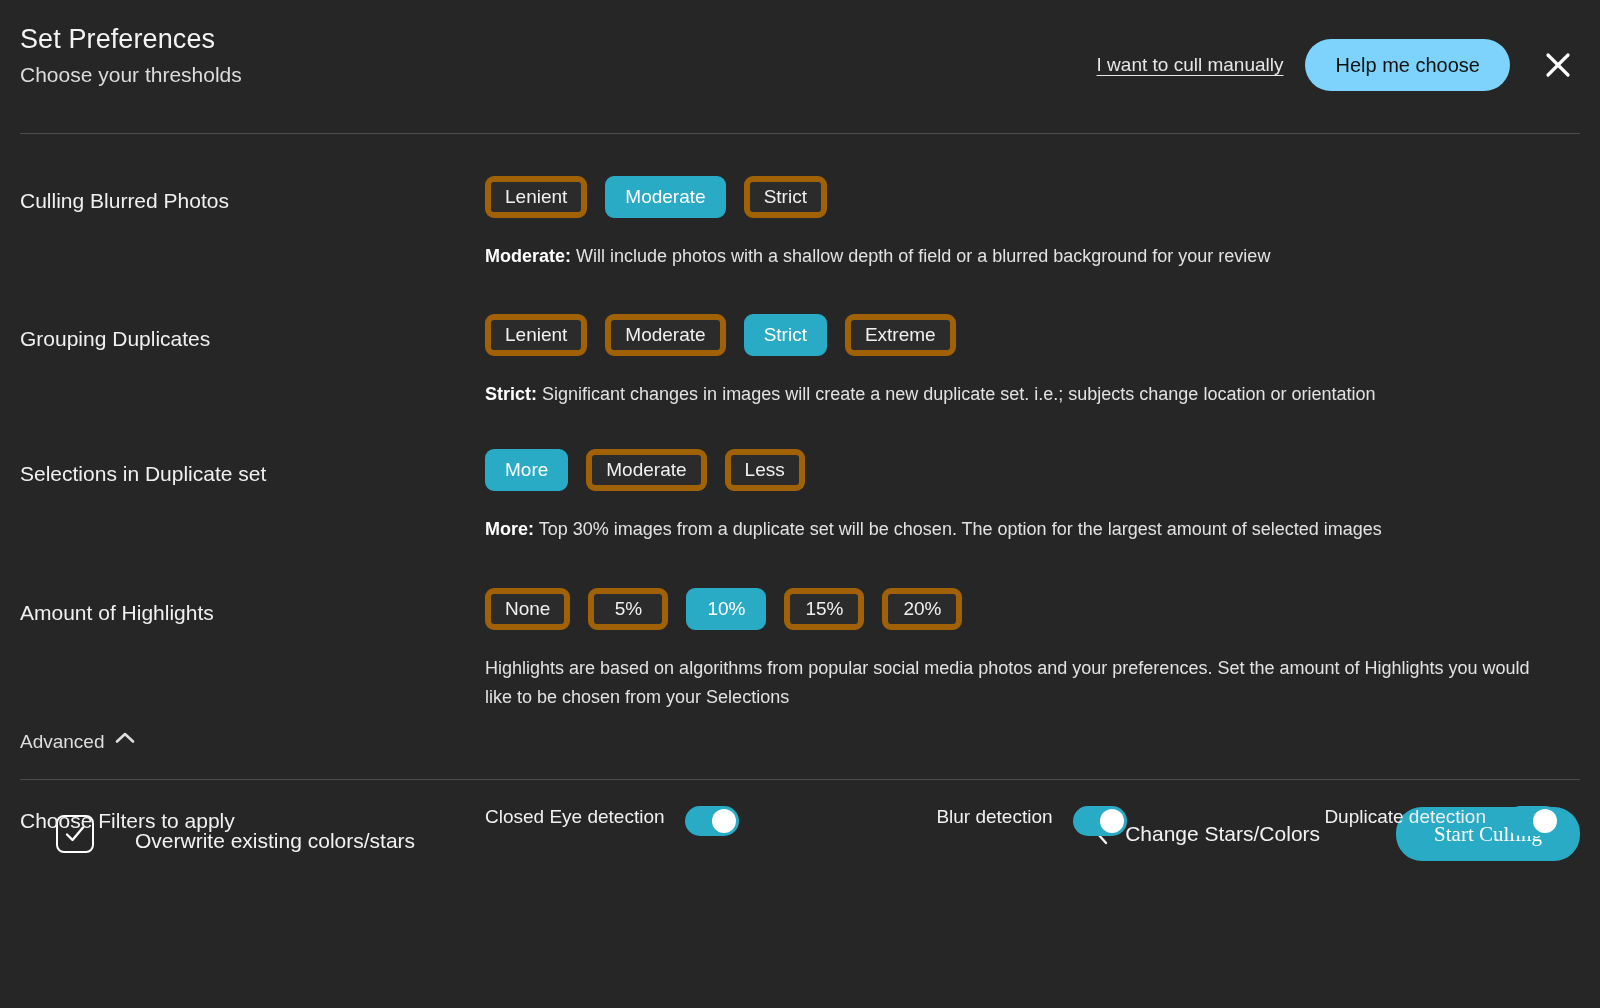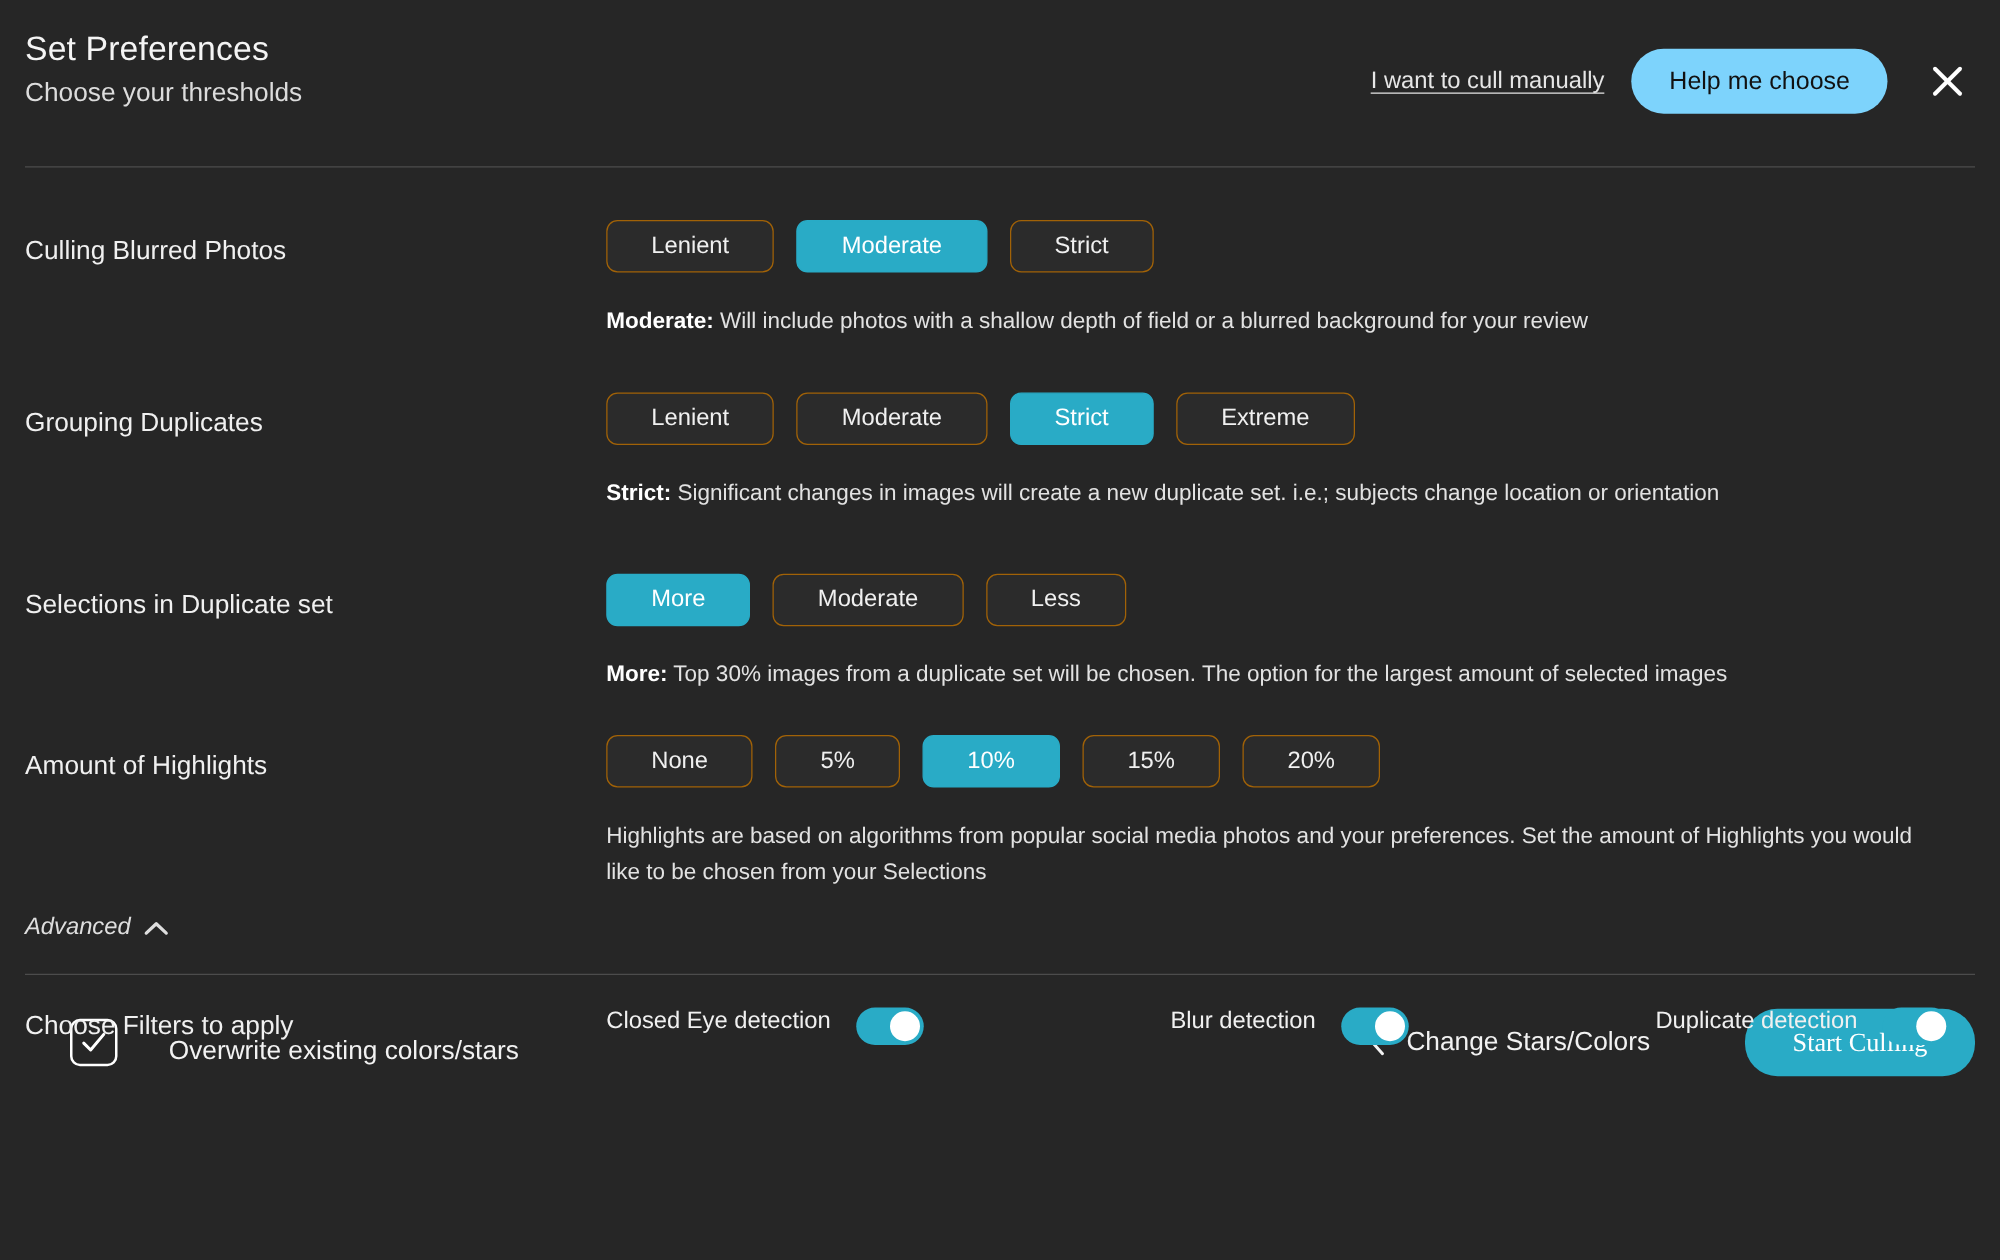--- a/index.html
+++ b/index.html
@@ -117,27 +117,27 @@
     line-height: 26px;
     padding-top: 12px;
   }
   .pref-right { flex: 1 1 auto; min-width: 0; }
   .opt-group {
     display: flex;
     gap: 18px;
     align-items: center;
   }
   .opt {
-    border: 1px solid #a16207;
+    border: 6px solid #a16207;
     background: #2b2b2b;
     color: #f0f0f0;
     border-radius: 9px;
     height: 42px;
     min-width: 80px;
-    padding: 0 35px;
+    padding: 0 14px;
     font-size: 19px;
     font-family: "Liberation Sans", sans-serif;
     cursor: pointer;
     display: inline-flex;
     align-items: center;
     justify-content: center;
     white-space: nowrap;
     box-sizing: border-box;
   }
   .opt.selected {
@@ -150,33 +150,32 @@
     color: #e2e2e2;
     line-height: 29px;
     margin-top: 24px;
     max-width: 1060px;
   }
   .pref-desc b { font-weight: 700; color: #ffffff; }
 
   
   .row-blur     { position: absolute; top: 42px;  left: 20px; right: 20px; }
   .row-dup      { position: absolute; top: 180px; left: 20px; right: 4px; }
-  .row-sel      { position: absolute; top: 325px; left: 20px; right: 20px; }
+  .row-sel      { position: absolute; top: 315px; left: 20px; right: 20px; }
   .row-high     { position: absolute; top: 454px; left: 20px; right: 20px; }
   .advanced     { position: absolute; top: 597px; left: 20px; }
   .row-filters  { position: absolute; top: 672px; left: 20px; right: 20px; }
 
   .advanced-toggle {
     display: inline-flex;
-    align-items: center;
+    align-items: flex-start;
     gap: 10px;
     font-size: 19px;
     color: #dedede;
     cursor: pointer;
-    font-style: italic;
   }
 
   .filters-row {
     display: flex;
     align-items: center;
   }
   .filters-label {
     width: 465px;
     flex: 0 0 465px;
     font-size: 21px;

